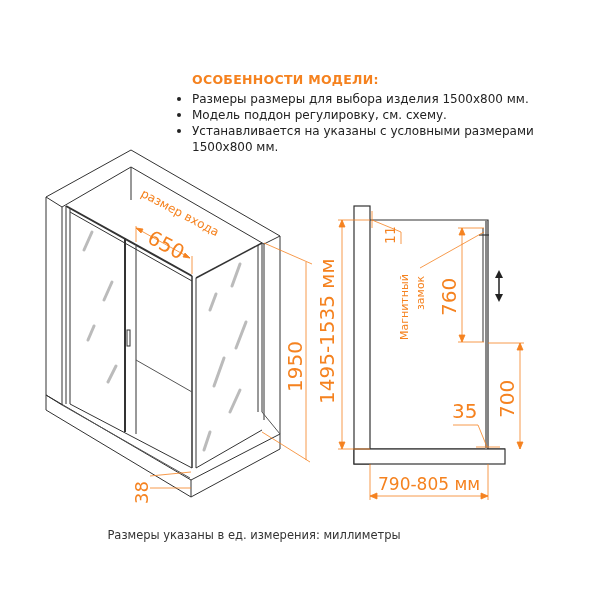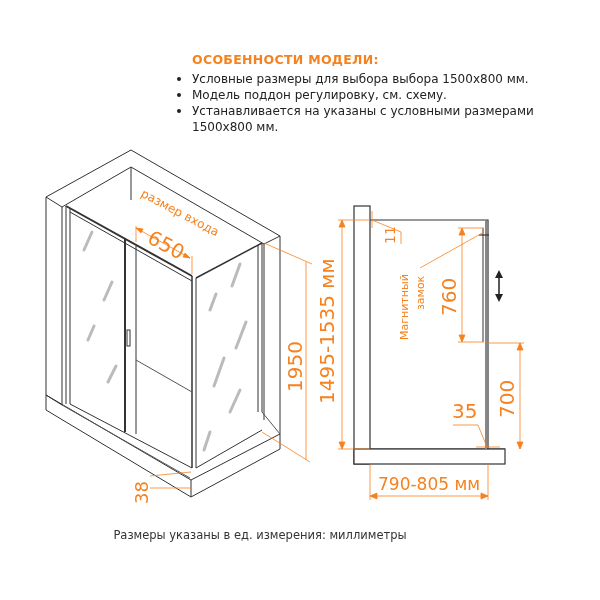--- a/index.html
+++ b/index.html
@@ -1,32 +1,32 @@
 <!DOCTYPE html>
 <html><head>
 <meta charset="utf-8">
 <style>
   html, body { margin:0; padding:0; background:#ffffff; }
   body { width:600px; height:600px; position:relative; overflow:hidden; font-family:"DejaVu Sans", sans-serif; }
   .features { position:absolute; left:172px; top:52px; width:420px; }
-  .features-title { color:#f5821f; font-weight:bold; font-size:12.5px; letter-spacing:0.3px; margin-left:20px; margin-bottom:4px; }
+  .features-title { color:#f5821f; font-weight:bold; font-size:12.5px; letter-spacing:0.3px; margin-left:20px; margin-bottom:4px;margin-top:20px; }
   .features ul { margin:0; padding:0 0 0 20px; list-style:none; }
   .features li { position:relative; font-size:12px; color:#222; line-height:16px; }
   .features li::before { content:""; position:absolute; left:-15px; top:6px; width:4px; height:4px; border-radius:50%; background:#222; }
   svg.drawing { position:absolute; left:0; top:0; }
-  .footer { position:absolute; top:528px; left:8px; width:504px; text-align:center; font-size:11.5px; color:#333; }
+  .footer { position:absolute; top:528px; left:2px; width:504px; text-align:center; font-size:11.5px; color:#333; }
   .dim { fill:#f5821f; font-family:"DejaVu Sans", sans-serif; }
 </style>
 </head>
 <body>
 
 <div class="features">
   <div class="features-title">ОСОБЕННОСТИ МОДЕЛИ:</div>
   <ul>
-    <li>Условные размеры для выбора выбора 1500x800 мм.</li>
+    <li>Размеры размеры для выбора изделия 1500x800 мм.</li>
     <li>Модель поддон регулировку, см. схему.</li>
     <li>Устанавливается на указаны с условными размерами 1500x800 мм.</li>
   </ul>
 </div>
 
 <svg class="drawing" width="600" height="600" viewBox="0 0 600 600">
 
   <g fill="none" stroke="#333" stroke-width="1">
 
     <polyline points="46,197 46,395 62,405 62,207 46,197"></polyline>

